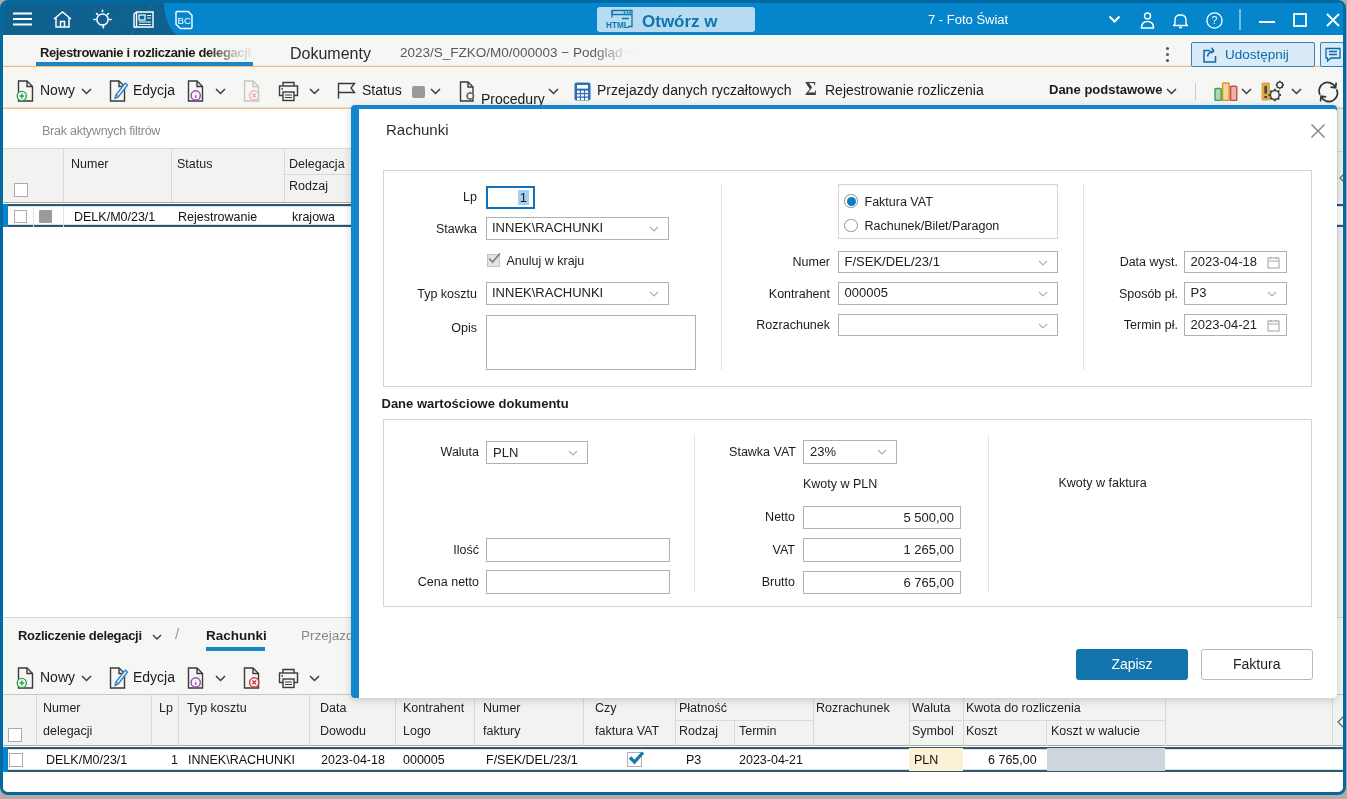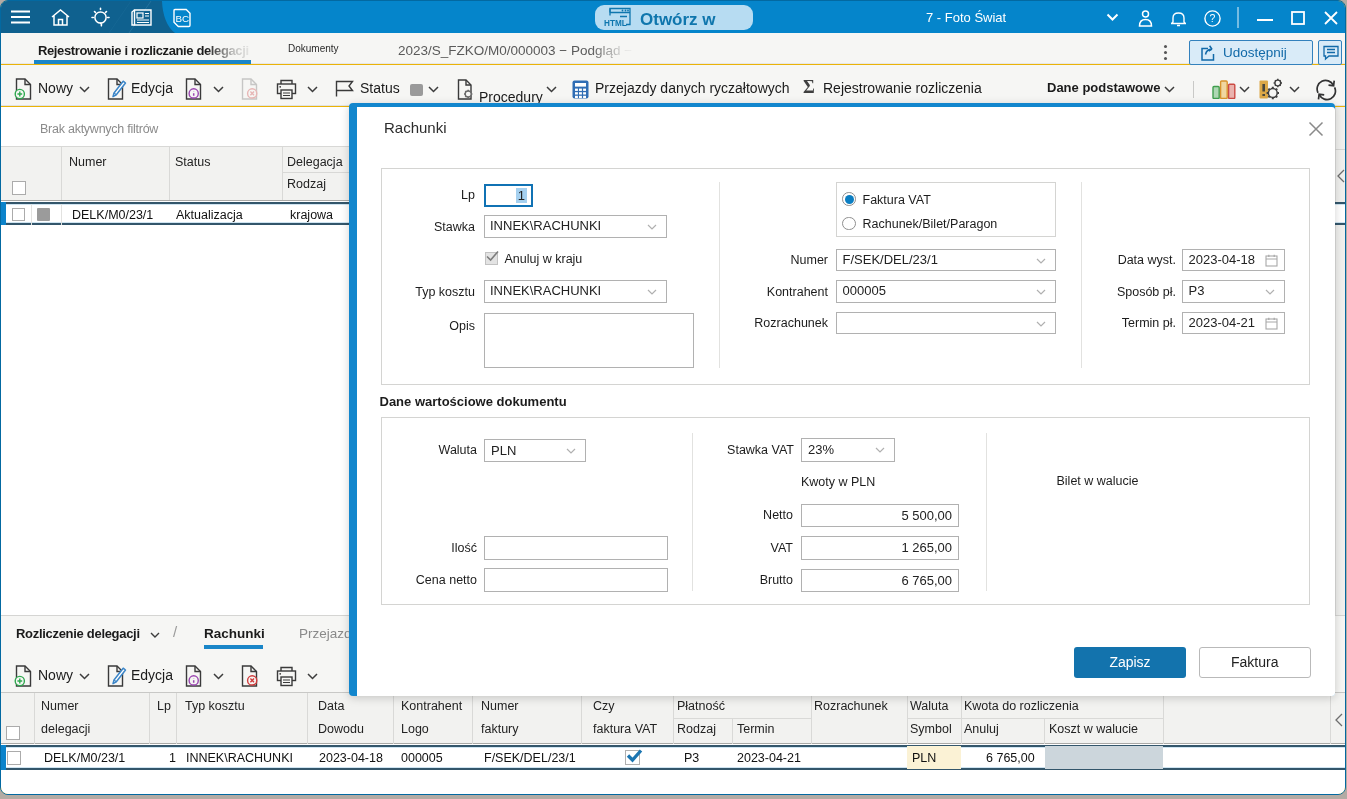--- a/index.html
+++ b/index.html
@@ -9,21 +9,21 @@
 .lbl{position:absolute;font-size:12.5px;color:#1c1c1c;white-space:nowrap}
 .inp{position:absolute;background:#fff;border:1px solid #b1b1b1;font-size:13px;color:#222;white-space:nowrap}
 .chev{position:absolute}
 .hl{position:absolute;background:#d9d9d7;height:1px}
 .vl{position:absolute;background:#d9d9d7;width:1px}
 .tbtxt{position:absolute;font-size:13.5px;color:#1b1b1b;white-space:nowrap}
 .hdr{position:absolute;font-size:12.5px;color:#232323;white-space:nowrap}
 </style>
 </head>
 <body>
-<div id="win" class="abs" style="left:0;top:1;width:1346px;height:795px;background:#eab308;border:1px solid #0369a1;border-radius:8px;overflow:hidden">
+<div id="win" class="abs" style="left:0;top:1;width:1346px;height:795px;background:#fdba74;border:3px solid #0369a1;border-radius:8px;overflow:hidden">
 
 <div id="topbar" class="abs" style="left:0;top:0;width:1345px;height:32px;background:#0585cb">
 
   <svg class="abs" style="left:0;top:0" width="180" height="32" viewBox="0 0 180 32">
     <path d="M0 0 H161 C161.5 14 166 26 174 32 H0 Z" fill="#0f618f"></path>
     <path d="M128 32 L150 0" stroke="#2c79a3" stroke-width="1" fill="none" opacity="0.7"></path>
     <path d="M108 32 L130 0" stroke="#1b6c99" stroke-width="1" fill="none" opacity="0.5"></path>
   </svg>
 
   <svg class="abs" style="left:10px;top:9px" width="19" height="14" viewBox="0 0 19 14">
@@ -46,21 +46,21 @@
     <rect x="6" y="4" width="6" height="5" stroke="#fff" stroke-width="1.2" fill="none"></rect>
     <path d="M14 4.5 H18 M14 7 H18 M6 11 H18 M6 13.5 H18" stroke="#fff" stroke-width="1.2"></path>
   </svg>
 
   <svg class="abs" style="left:170px;top:7px" width="22" height="20" viewBox="0 0 22 20">
     <path d="M4 1.5 H15.2 L19 5.3 V17.3 Q19 18.5 17.8 18.5 H7.3 L3 14.2 V2.7 Q3 1.5 4 1.5 Z" stroke="#fff" stroke-width="1.4" fill="none"></path>
     <text x="11.2" y="14" font-family="Liberation Sans,sans-serif" font-size="9.8" fill="#fff" text-anchor="middle">BC</text>
   </svg>
 
 
-  <div class="abs" style="left:594px;top:4px;width:158px;height:25px;background:#b7dcf2;border-radius:9px">
+  <div class="abs" style="left:594px;top:4px;width:158px;height:25px;background:#b7dcf2;border-radius:3px">
     <svg class="abs" style="left:8px;top:2px" width="30" height="22" viewBox="0 0 30 22">
       <path d="M7 5.5 V1.5 H27 V17.5 H23" stroke="#0e76ae" stroke-width="1.3" fill="none"></path>
       <path d="M7 1.5 V8.5 M7 5.5 H27" stroke="#0e76ae" stroke-width="1.3" fill="none"></path>
       <circle cx="19.5" cy="3.5" r="0.9" fill="#0e76ae"></circle>
           <circle cx="22.5" cy="3.5" r="0.9" fill="#0e76ae"></circle>
           <circle cx="25" cy="3.5" r="0.9" fill="#0e76ae"></circle>
       <path d="M17 9.5 H24" stroke="#0e76ae" stroke-width="1.3"></path>
       <text x="1" y="19" font-family="Liberation Sans,sans-serif" font-size="8.2" font-weight="bold" fill="#0e76ae">HTML</text>
     </svg>
     <span class="abs" style="left:45px;top:5px;font-size:17px;font-weight:bold;color:#0f76ad">Otwórz w HTML</span>
@@ -92,21 +92,21 @@
       </svg>
   <svg class="abs" style="left:1323px;top:10px" width="14" height="14" viewBox="0 0 14 14">
         <path d="M1 1 L13 13 M13 1 L1 13" stroke="#fff" stroke-width="1.8"></path>
       </svg>
 </div>
 
 <div id="tabrow" class="abs" style="left:0;top:32px;width:1345px;height:31px;background:#f6f6f4;border-bottom:1px solid #e8e8e6">
   <span class="abs" style="left:37px;top:9.5px;font-size:13px;letter-spacing:-0.38px;font-weight:bold;color:#1b1b1b">Rejestrowanie i rozliczanie delegacji</span>
   <div class="abs" style="left:205px;top:8px;width:46px;height:18px;background:linear-gradient(to right,rgba(246,246,244,0),rgba(246,246,244,0.75) 60%,rgba(246,246,244,0.95))"></div>
   <div class="abs" style="left:33px;top:27px;width:217px;height:4px;background:#1a86c8"></div>
-  <span class="abs" style="left:287px;top:9.5px;font-size:10px;color:#2b2b2b">Dokumenty</span>
+  <span class="abs" style="left:287px;top:9.5px;font-size:16px;color:#2b2b2b">Dokumenty</span>
   <span class="abs" style="left:397px;top:9.5px;font-size:13.5px;color:#5a5a5a">2023/S_FZKO/M0/000003 − Podgląd −</span>
   <div class="abs" style="left:590px;top:8px;width:50px;height:18px;background:linear-gradient(to right,rgba(246,246,244,0),rgba(246,246,244,0.9) 70%,#f6f6f4)"></div>
   <div class="abs" style="left:1163px;top:12px;width:3px;height:3px;border-radius:50%;background:#555"></div>
       <div class="abs" style="left:1163px;top:18px;width:3px;height:3px;border-radius:50%;background:#555"></div>
       <div class="abs" style="left:1163px;top:24px;width:3px;height:3px;border-radius:50%;background:#555"></div>
   <div class="abs" style="left:1188px;top:7px;width:124px;height:25px;background:#d9ebf8;border:1px solid #3381bd;border-radius:2px">
     <svg class="abs" style="left:10px;top:4px" width="18" height="16" viewBox="0 0 18 16">
       <path d="M8 3.5 H2 V15 H13.5 V9" stroke="#1169a8" stroke-width="1.5" fill="none"></path>
       <path d="M5.5 9.5 Q6.5 4 12 4.2 M12 4.2 L9.6 0.8 M12 4.2 L8.7 6.2" stroke="#1169a8" stroke-width="1.5" fill="none"></path>
     </svg>
@@ -270,21 +270,21 @@
   <div class="vl" style="left:281px;top:40px;height:53px"></div>
   <div class="abs" style="left:0;top:93px;width:1334px;height:1px;background:#a9a9a7"></div>
 
   <div class="abs" style="left:0;top:94.5px;width:1345px;height:23.5px;background:#fff;border-top:2px solid #33566b;border-bottom:2px solid #33566b;box-shadow:inset 0 1px 0 #cfe4f1,inset 0 -1px 0 #cfe4f1"></div>
   <div class="abs" style="left:0;top:94.5px;width:5px;height:23.5px;background:#0b83cb"></div>
   <div class="abs" style="left:11px;top:101px;width:13px;height:13px;background:#fff;border:1px solid #ababab"></div>
   <div class="abs" style="left:36px;top:101px;width:13px;height:13px;background:#9b9b9b;border-radius:1px"></div>
   <div class="abs" style="left:30px;top:97px;width:1px;height:21px;background:#e2e2e0"></div>
   <div class="abs" style="left:60px;top:97px;width:1px;height:21px;background:#e2e2e0"></div>
   <span class="hdr" style="left:71px;top:101px;color:#111">DELK/M0/23/1</span>
-  <span class="hdr" style="left:175px;top:101px;color:#111">Aktualizacja</span>
+  <span class="hdr" style="left:175px;top:101px;color:#111">Rejestrowanie</span>
   <span class="hdr" style="left:289px;top:101px;color:#111">krajowa</span>
 </div>
 
 <div id="bottom" class="abs" style="left:0;top:614px;width:1345px;height:180px;background:#fff;border-top:1px solid #d5d5d3">
   <div class="abs" style="left:0;top:0;width:1345px;height:76px;background:#f6f6f4"></div>
 
   <span class="abs" style="left:15px;top:9.5px;font-size:13px;letter-spacing:-0.3px;font-weight:bold;color:#1b1b1b">Rozliczenie delegacji</span>
   <svg class="chev" style="left:149px;top:16px" width="10" height="7" viewBox="0 0 10 7">
         <path d="M1 1 L5 5 L9 1" stroke="#3c3c3c" stroke-width="1.4" fill="none"></path>
       </svg>
@@ -349,21 +349,21 @@
       <span class="hdr" style="left:480px;top:105.5px">faktury</span>
   <span class="hdr" style="left:592px;top:83px">Czy</span>
       <span class="hdr" style="left:592px;top:105.5px">faktura VAT</span>
   <span class="hdr" style="left:676px;top:83px">Płatność</span>
       <span class="hdr" style="left:676px;top:105.5px">Rodzaj</span>
       <span class="hdr" style="left:736px;top:105.5px">Termin</span>
   <span class="hdr" style="left:813px;top:83px">Rozrachunek</span>
   <span class="hdr" style="left:909px;top:83px">Waluta</span>
       <span class="hdr" style="left:909px;top:105.5px">Symbol</span>
   <span class="hdr" style="left:963px;top:83px">Kwota do rozliczenia</span>
-      <span class="hdr" style="left:963px;top:105.5px">Anuluj</span>
+      <span class="hdr" style="left:963px;top:105.5px">Koszt</span>
       <span class="hdr" style="left:1048px;top:105.5px">Koszt w walucie</span>
   <div class="abs" style="left:5px;top:110px;width:14px;height:14px;background:#fff;border:1px solid #ababab"></div>
   <div class="vl" style="left:33px;top:77px;height:51px"></div>
   <div class="vl" style="left:148px;top:77px;height:51px"></div>
   <div class="vl" style="left:175px;top:77px;height:51px"></div>
   <div class="vl" style="left:306px;top:77px;height:51px"></div>
   <div class="vl" style="left:392px;top:77px;height:51px"></div>
   <div class="vl" style="left:471px;top:77px;height:51px"></div>
   <div class="vl" style="left:580px;top:77px;height:51px"></div>
   <div class="vl" style="left:672px;top:77px;height:51px"></div>
@@ -509,19 +509,19 @@
           <path d="M1 1 L5 5 L9 1" stroke="#b0b0b0" stroke-width="1.2" fill="none"></path>
         </svg>
   </div>
   <span class="lbl" style="left:452px;top:371.5px">Kwoty w PLN</span>
   <span class="lbl" style="right:542px;top:405px">Netto</span>
   <div class="inp" style="left:452px;top:400.5px;width:158px;height:23.5px;line-height:21.5px;text-align:right;padding-right:6px">5 500,00</div>
   <span class="lbl" style="right:542px;top:437.5px">VAT</span>
   <div class="inp" style="left:452px;top:433px;width:158px;height:23.5px;line-height:21.5px;text-align:right;padding-right:6px">1 265,00</div>
   <span class="lbl" style="right:542px;top:470px">Brutto</span>
   <div class="inp" style="left:452px;top:465.5px;width:158px;height:23.5px;line-height:21.5px;text-align:right;padding-right:6px">6 765,00</div>
-  <span class="lbl" style="left:707.5px;top:371px">Bilet w walucie</span>
+  <span class="lbl" style="left:707.5px;top:371px">Kwoty w faktura</span>
 
   <div class="abs" style="left:725px;top:543.5px;width:112px;height:31px;background:#1373ad;border-radius:3px;text-align:center;line-height:31px;font-size:14px;color:#fff">Zapisz</div>
   <div class="abs" style="left:850px;top:543.5px;width:111.5px;height:31px;background:#fff;border:1px solid #b9b9b9;border-radius:3px;text-align:center;line-height:29px;font-size:14px;color:#222">Faktura</div>
 </div>
 
 </div>
 
 </body></html>

